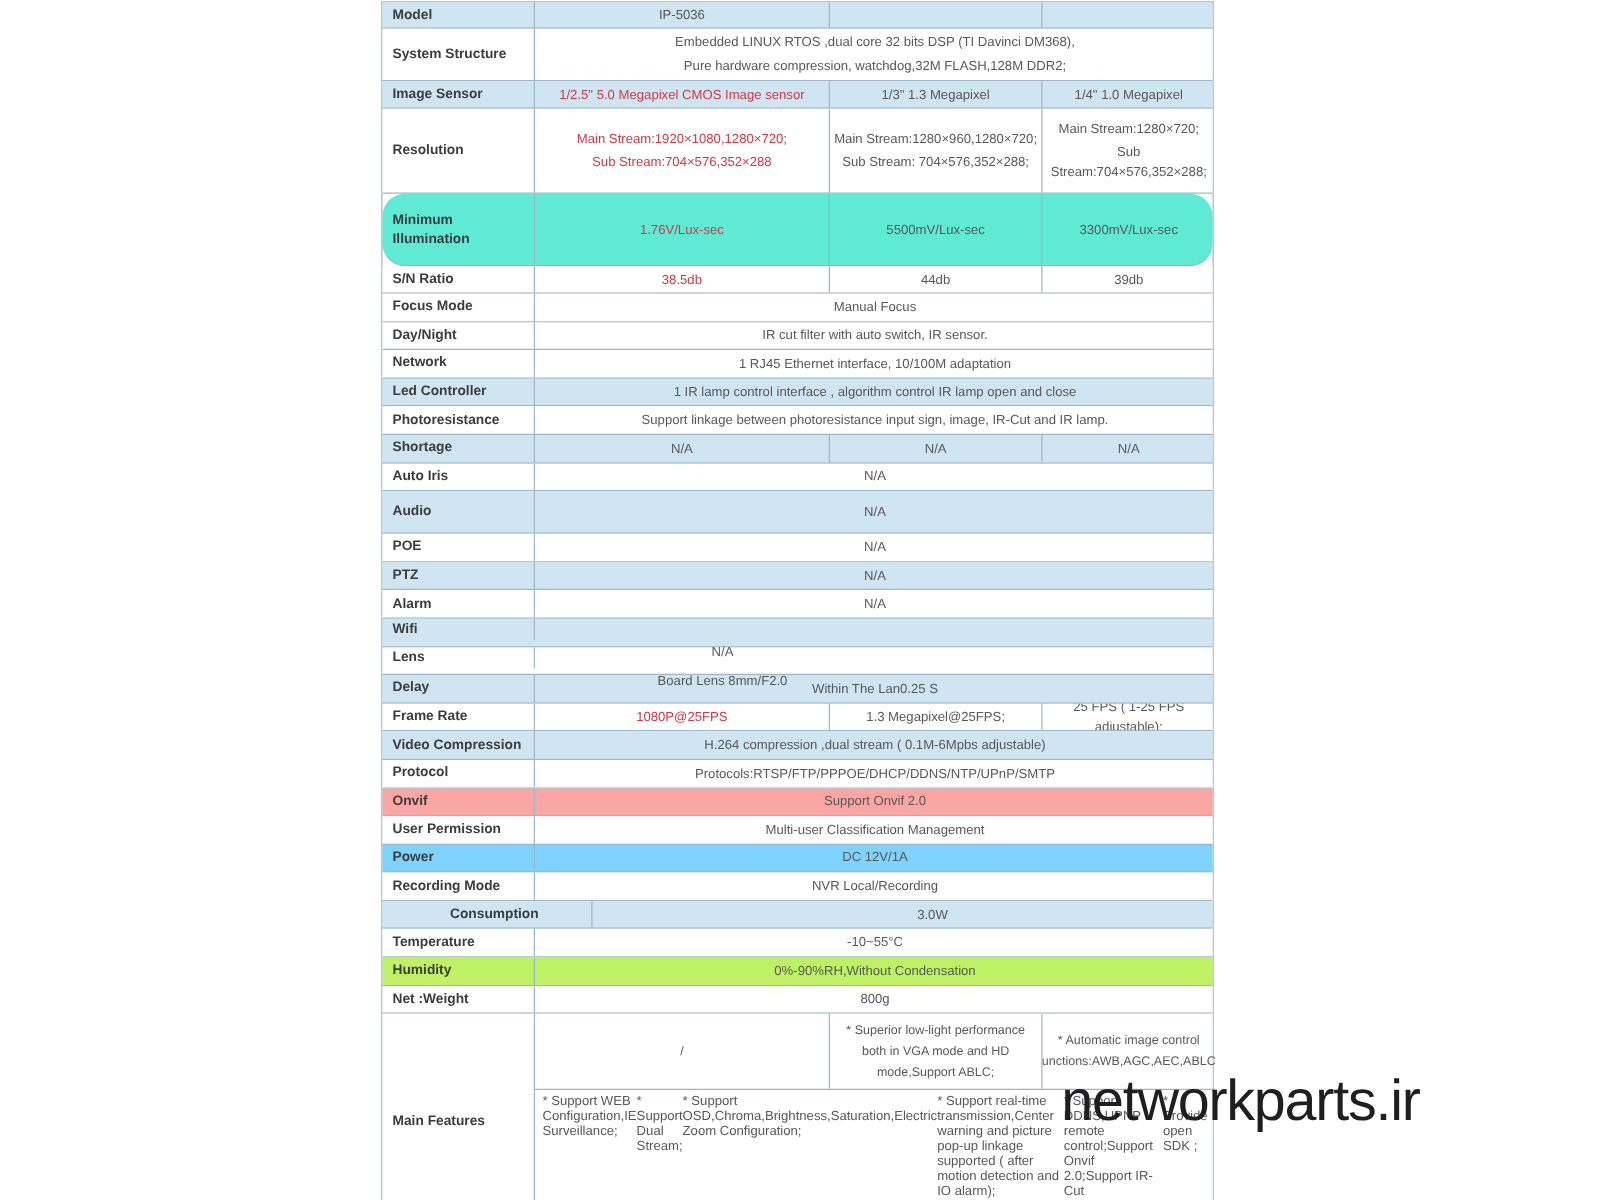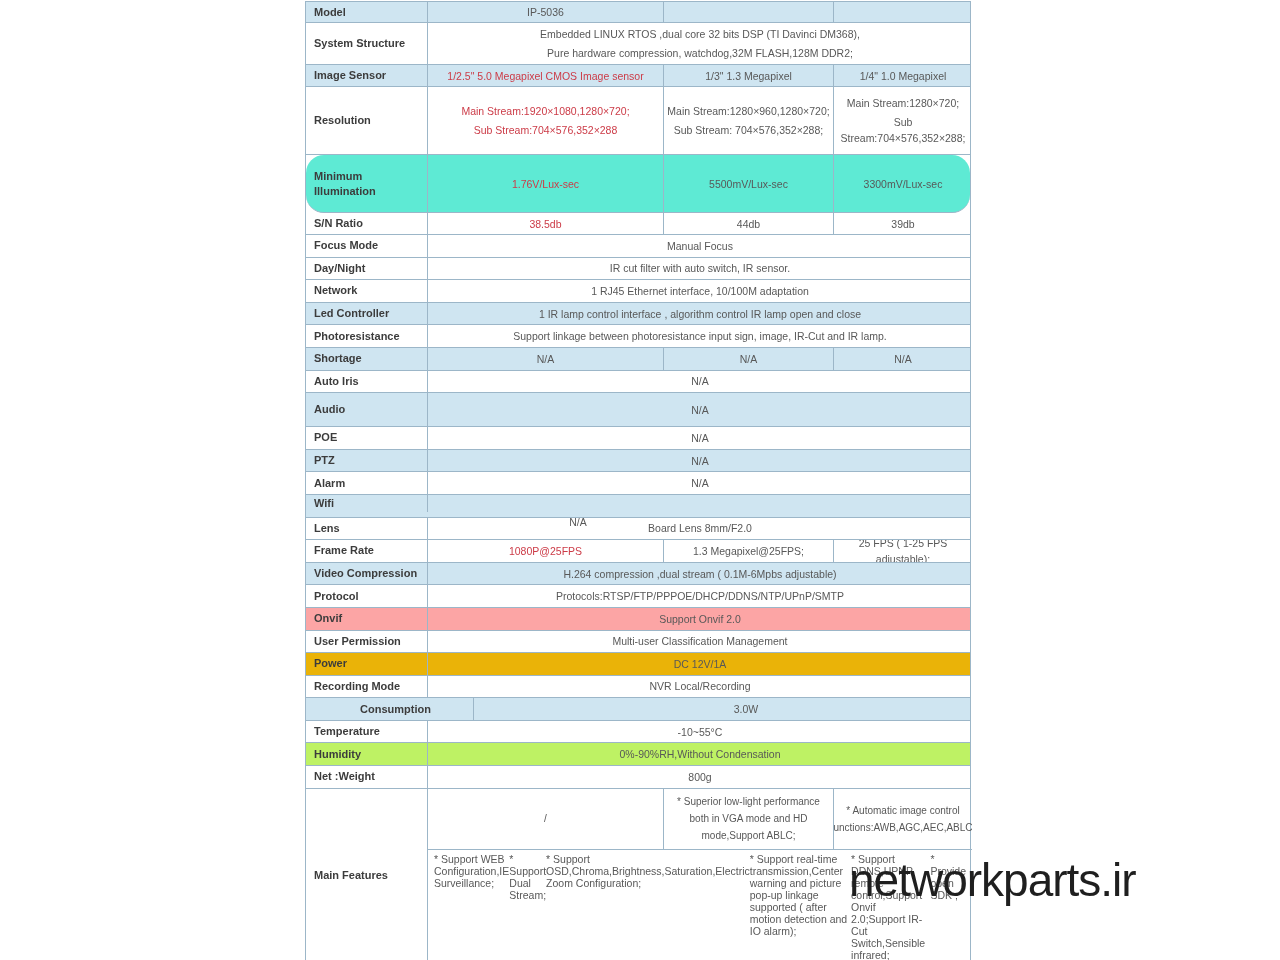--- a/index.html
+++ b/index.html
@@ -176,24 +176,30 @@
         <div class="cell span-cell">
           <div class="line">N/A</div>
         </div>
       </div>
       <div class="row" style="height: 22.6px; background: rgb(207, 229, 241); flex-direction: column;">
         <div class="cell label-cell">Wifi</div>
         <div class="cell span-cell">
           <div class="line">N/A</div>
         </div>
       </div>
-      <div class="row" style="height: 22.6px;">
+      <div class="row" style="height: 22.6px; flex-direction: column;">
         <div class="cell label-cell">Lens</div>
         <div class="cell span-cell">
           <div class="line">Board Lens 8mm/F2.0</div>
+        </div>
+      </div>
+      <div class="row" style="height: 22.6px; background: rgb(207, 229, 241);">
+        <div class="cell label-cell">Delay</div>
+        <div class="cell span-cell">
+          <div class="line">Within The Lan0.25 S</div>
         </div>
       </div>
       <div class="row" style="height: 22.6px;">
         <div class="cell label-cell">Frame Rate</div>
         <div class="cell c0" style="color: rgb(204, 59, 71);">
           <div class="line">1080P@25FPS</div>
         </div>
         <div class="cell c1">
           <div class="line">1.3 Megapixel@25FPS;</div>
         </div>
@@ -218,21 +224,21 @@
         <div class="cell span-cell">
           <div class="line">Support Onvif 2.0</div>
         </div>
       </div>
       <div class="row" style="height: 22.6px;">
         <div class="cell label-cell">User Permission</div>
         <div class="cell span-cell">
           <div class="line">Multi-user Classification Management</div>
         </div>
       </div>
-      <div class="row" style="height: 22.6px; background: #eab308;">
+      <div class="row" style="height: 22.6px; background: #7dd3fc;">
         <div class="cell label-cell">Power</div>
         <div class="cell span-cell">
           <div class="line">DC 12V/1A</div>
         </div>
       </div>
       <div class="row" style="height: 22.6px;">
         <div class="cell label-cell">Recording Mode</div>
         <div class="cell span-cell">
           <div class="line">NVR Local/Recording</div>
         </div>

